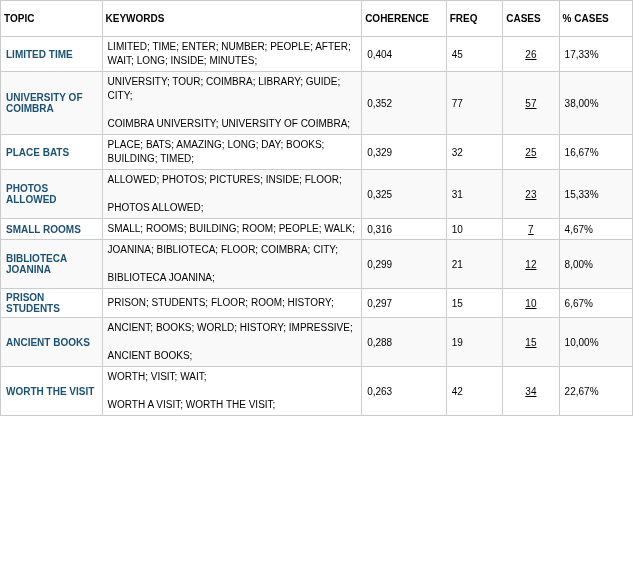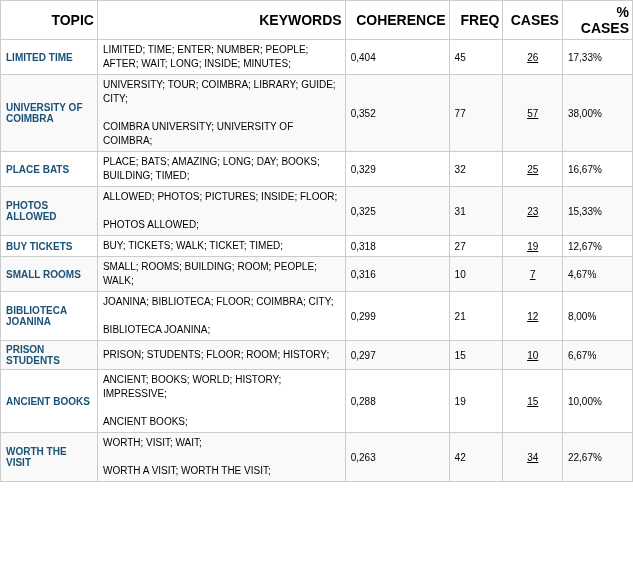--- a/index.html
+++ b/index.html
@@ -13,23 +13,23 @@
       background: #fff;
       width: 633px;
     }
     table {
       width: 633px;
       border-collapse: collapse;
     }
     th {
       background: #fff;
       font-weight: bold;
-      font-size: 14px;
-      text-align: right;
-      padding: 3px 3px;
+      font-size: 10px;
+      text-align: left;
+      padding: 12px 3px;
       border: 1px solid #ccc;
       vertical-align: middle;
       color: #000;
     }
     td {
       border: 1px solid #ccc;
       padding: 3px 5px;
       vertical-align: middle;
       font-size: 10px;
     }
@@ -118,28 +118,20 @@
       </tr>
       <tr>
         <td class="topic-cell">PHOTOS ALLOWED</td>
         <td class="keywords-cell">ALLOWED; PHOTOS; PICTURES; INSIDE; FLOOR;<br><br>PHOTOS ALLOWED;</td>
         <td class="num-cell">0,325</td>
         <td class="freq-cell">31</td>
         <td class="cases-cell">23</td>
         <td class="pct-cell">15,33%</td>
       </tr>
       <tr>
-        <td class="topic-cell">BUY TICKETS</td>
-        <td class="keywords-cell">BUY; TICKETS; WALK; TICKET; TIMED;</td>
-        <td class="num-cell">0,318</td>
-        <td class="freq-cell">27</td>
-        <td class="cases-cell">19</td>
-        <td class="pct-cell">12,67%</td>
-      </tr>
-      <tr>
         <td class="topic-cell">SMALL ROOMS</td>
         <td class="keywords-cell">SMALL; ROOMS; BUILDING; ROOM; PEOPLE; WALK;</td>
         <td class="num-cell">0,316</td>
         <td class="freq-cell">10</td>
         <td class="cases-cell">7</td>
         <td class="pct-cell">4,67%</td>
       </tr>
       <tr>
         <td class="topic-cell">BIBLIOTECA JOANINA</td>
         <td class="keywords-cell">JOANINA; BIBLIOTECA; FLOOR; COIMBRA; CITY;<br><br>BIBLIOTECA JOANINA;</td>

